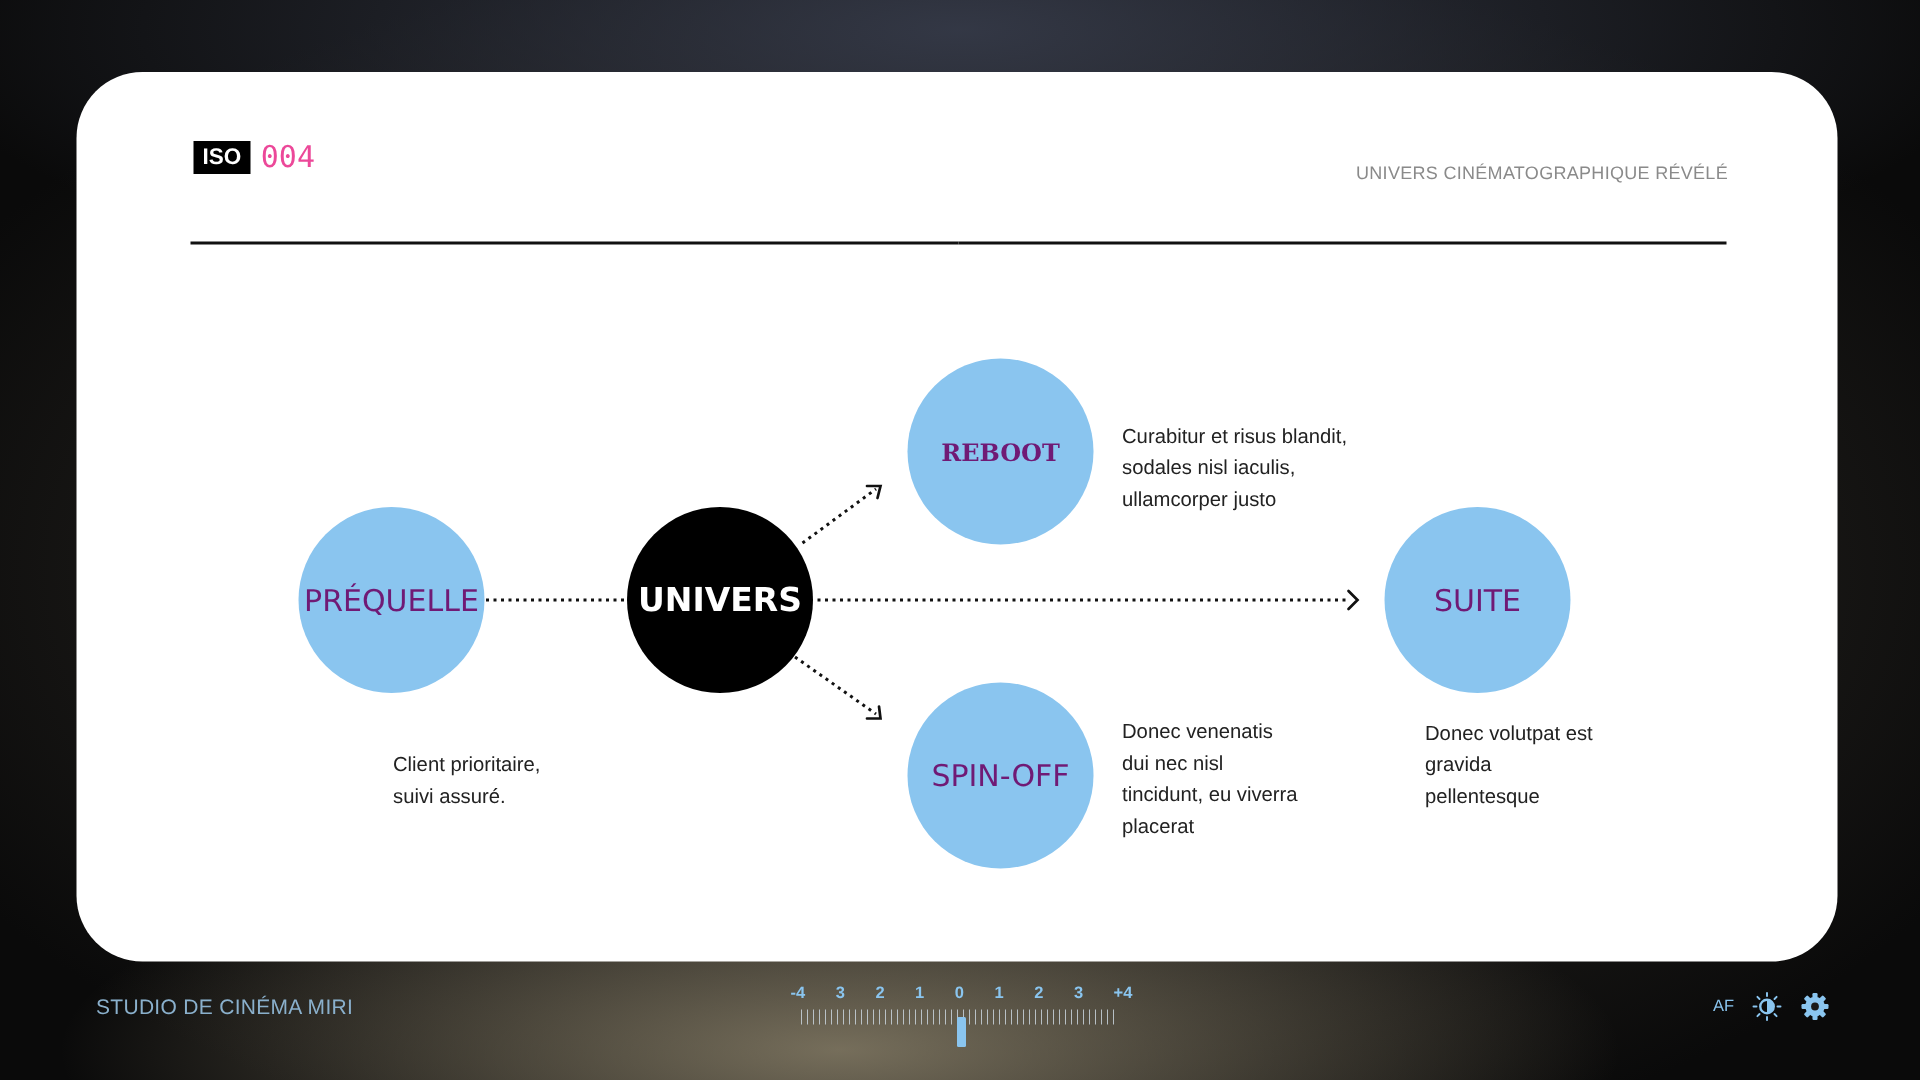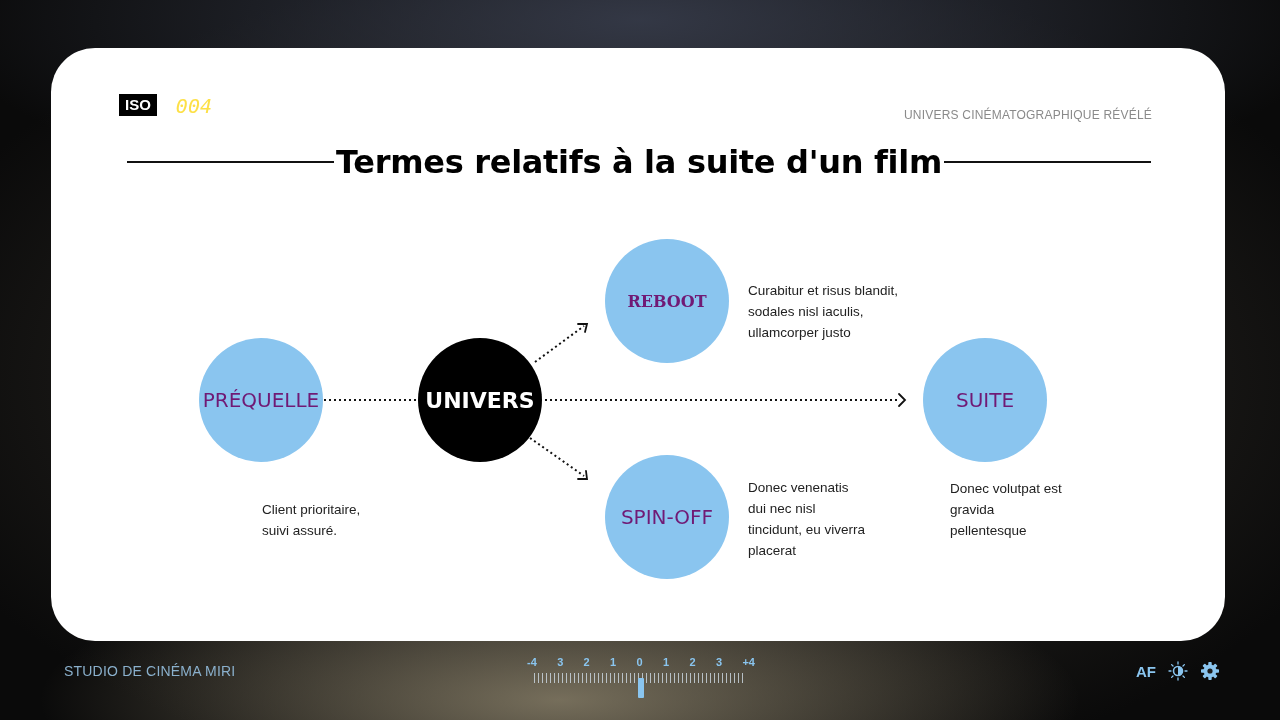--- a/index.html
+++ b/index.html
@@ -9,60 +9,59 @@
     background:
       radial-gradient(ellipse 520px 140px at 560px 700px, rgba(150,140,115,0.75), rgba(60,55,45,0) 100%),
       radial-gradient(ellipse 700px 200px at 640px 20px, rgba(55,60,75,0.9), rgba(20,20,25,0) 100%),
       radial-gradient(ellipse 900px 500px at 640px 380px, #3a3630, #0a0a0a 85%),
       #050505;
   }
   .card {
     position:absolute; left:51px; top:48px; width:1174px; height:593px;
     background:#ffffff; border-radius:44px;
   }
-  .iso { position:absolute; left:119px; top:94px; display:flex; align-items:flex-end; gap:19px; }
+  .iso { position:absolute; left:129px; top:94px; display:flex; align-items:flex-start; gap:7px; }
   .iso-badge { background:#000; color:#fff; font-weight:bold; font-size:15px; padding:2px 6px; line-height:18px; }
-  .iso-num { font-family:"DejaVu Sans Mono", monospace; font-size:20px; color:#fde047; letter-spacing:0px; line-height:20px;font-style:italic; }
+  .iso-num { font-family:"DejaVu Sans Mono", monospace; font-size:20px; color:#ec4899; letter-spacing:0px; line-height:20px; }
   .top-right { position:absolute; right:128px; top:108px; font-size:12px; color:#8a8a8a; letter-spacing:0.2px; }
   .title-row { position:absolute; left:127px; top:140px; width:1024px; height:44px; display:flex; align-items:center; }
   .title-row .rule { flex:1; height:2px; background:#111; }
   .title { font-family:"DejaVu Sans", sans-serif; font-weight:bold; font-size:32px; color:#000; padding:0 2px; white-space:nowrap; letter-spacing:-0.3px; }
   .circle {
     position:absolute; width:124px; height:124px; border-radius:50%;
     background:#8ac5ef; display:flex; align-items:center; justify-content:center;
     font-family:"DejaVu Sans", sans-serif; font-size:20px; color:#701a75;
   }
   .circle.black { background:#000; color:#fff; font-weight:bold; font-size:22px; }
   .circle.reboot { font-family:"DejaVu Serif", serif; font-weight:bold; font-size:16px; }
   .desc { position:absolute; font-size:13.5px; color:#222; line-height:21px; }
   svg.arrows { position:absolute; left:0; top:0; width:1280px; height:720px; pointer-events:none; }
   .footer-left { position:absolute; left:64px; top:663px; font-size:14px; color:#8ab0cc; letter-spacing:0.2px; }
   .scale { position:absolute; left:526px; top:656px; width:230px; height:44px; }
   .scale-nums { display:flex; justify-content:space-between; font-size:11px; font-weight:bold; color:#8ac5ef; padding:0 1px; }
   .scale-ticks { position:absolute; left:8px; top:17px; width:212px; height:10px;
     background: repeating-linear-gradient(90deg, #c8d3dc 0 1px, transparent 1px 4px); opacity:0.85; }
   .scale-pointer { position:absolute; left:112px; top:22px; width:6px; height:20px; background:#8ac5ef; border-radius:1px; }
   .footer-right { position:absolute; right:60px; top:661px; display:flex; align-items:center; gap:12px; color:#8ac5ef; }
-  .af { font-size:15px; font-weight:bold; }
+  .af { font-size:11px; font-weight:normal; }
   .icon { width:20px; height:20px; display:inline-block; }
 </style>
 </head>
 <body>
 
 <div class="card"></div>
 
 <div class="iso">
   <span class="iso-badge">ISO</span>
   <span class="iso-num">004</span>
 </div>
 <div class="top-right">UNIVERS CINÉMATOGRAPHIQUE RÉVÉLÉ</div>
 
 <div class="title-row">
   <div class="rule"></div>
-  <div class="title">Termes relatifs à la suite d'un film</div>
   <div class="rule"></div>
 </div>
 
 <svg class="arrows" viewBox="0 0 1280 720">
   <g stroke="#111" stroke-width="2" stroke-dasharray="2 3" fill="none">
     <line x1="324" y1="400" x2="418" y2="400"></line>
     <line x1="545" y1="400" x2="900" y2="400"></line>
     <line x1="535" y1="362" x2="584" y2="326"></line>
     <line x1="530" y1="438" x2="584" y2="476"></line>
   </g>

